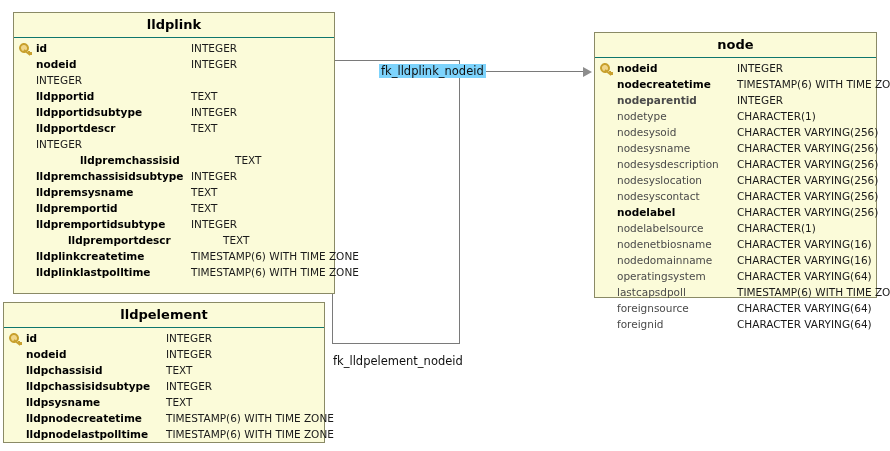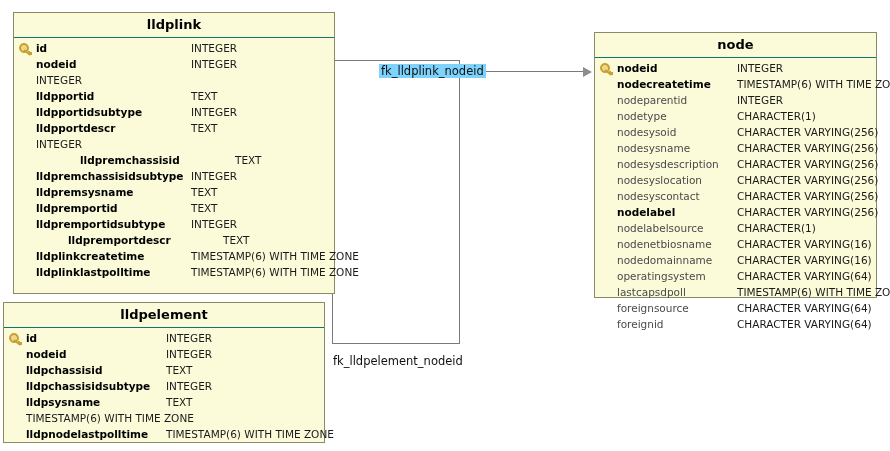--- a/index.html
+++ b/index.html
@@ -272,20 +272,21 @@
         <span class="col-name req" style="width: 140px; min-width: 140px;">lldpchassisidsubtype</span>
         <span class="col-type">INTEGER</span>
       </div>
       <div class="col-row">
         <span class="col-key"></span>
         <span class="col-name req" style="width: 140px; min-width: 140px;">lldpsysname</span>
         <span class="col-type">TEXT</span>
       </div>
       <div class="col-row">
         <span class="col-key"></span>
+        <span class="col-name req" style="width: 140px; min-width: 140px;">lldpnodecreatetime</span>
         <span class="col-type">TIMESTAMP(6) WITH TIME ZONE</span>
       </div>
       <div class="col-row">
         <span class="col-key"></span>
         <span class="col-name req" style="width: 140px; min-width: 140px;">lldpnodelastpolltime</span>
         <span class="col-type">TIMESTAMP(6) WITH TIME ZONE</span>
       </div>
     </div>
 </div>
 
@@ -297,21 +298,21 @@
         <span class="col-name req" style="width: 120px; min-width: 120px;">nodeid</span>
         <span class="col-type">INTEGER</span>
       </div>
       <div class="col-row">
         <span class="col-key"></span>
         <span class="col-name req" style="width: 120px; min-width: 120px;">nodecreatetime</span>
         <span class="col-type">TIMESTAMP(6) WITH TIME ZONE</span>
       </div>
       <div class="col-row">
         <span class="col-key"></span>
-        <span class="col-name opt" style="width: 120px; min-width: 120px;">nodeparentid</span>
+        <span class="col-name opt" style="width: 120px; min-width: 120px; font-weight: bold;">nodeparentid</span>
         <span class="col-type">INTEGER</span>
       </div>
       <div class="col-row">
         <span class="col-key"></span>
         <span class="col-name opt" style="width: 120px; min-width: 120px;">nodetype</span>
         <span class="col-type">CHARACTER(1)</span>
       </div>
       <div class="col-row">
         <span class="col-key"></span>
         <span class="col-name opt" style="width: 120px; min-width: 120px;">nodesysoid</span>

